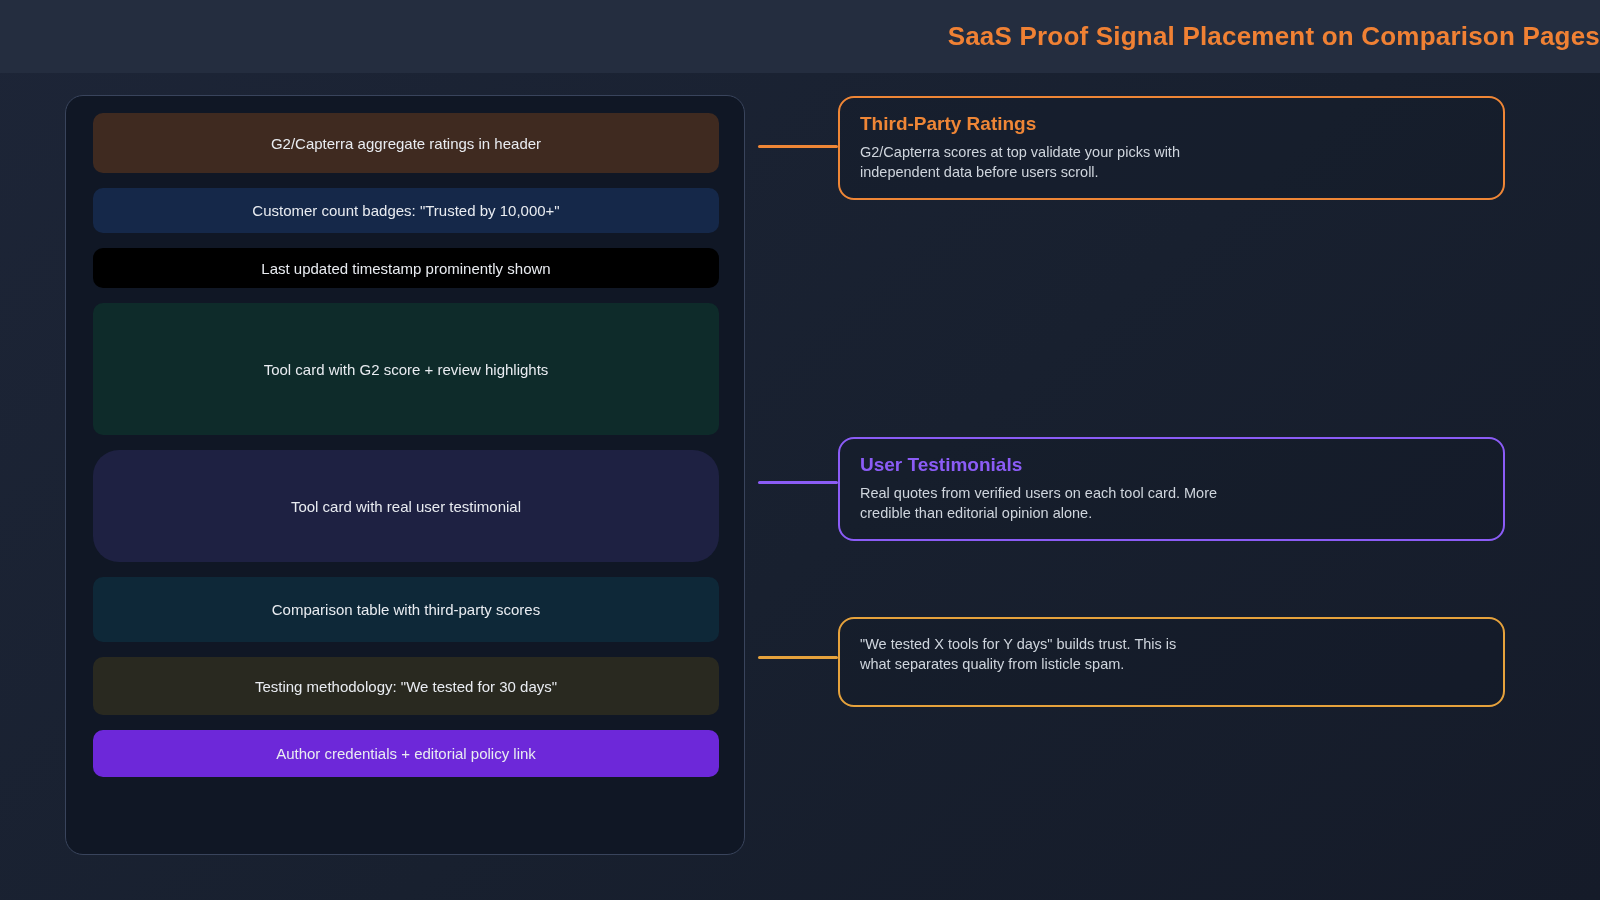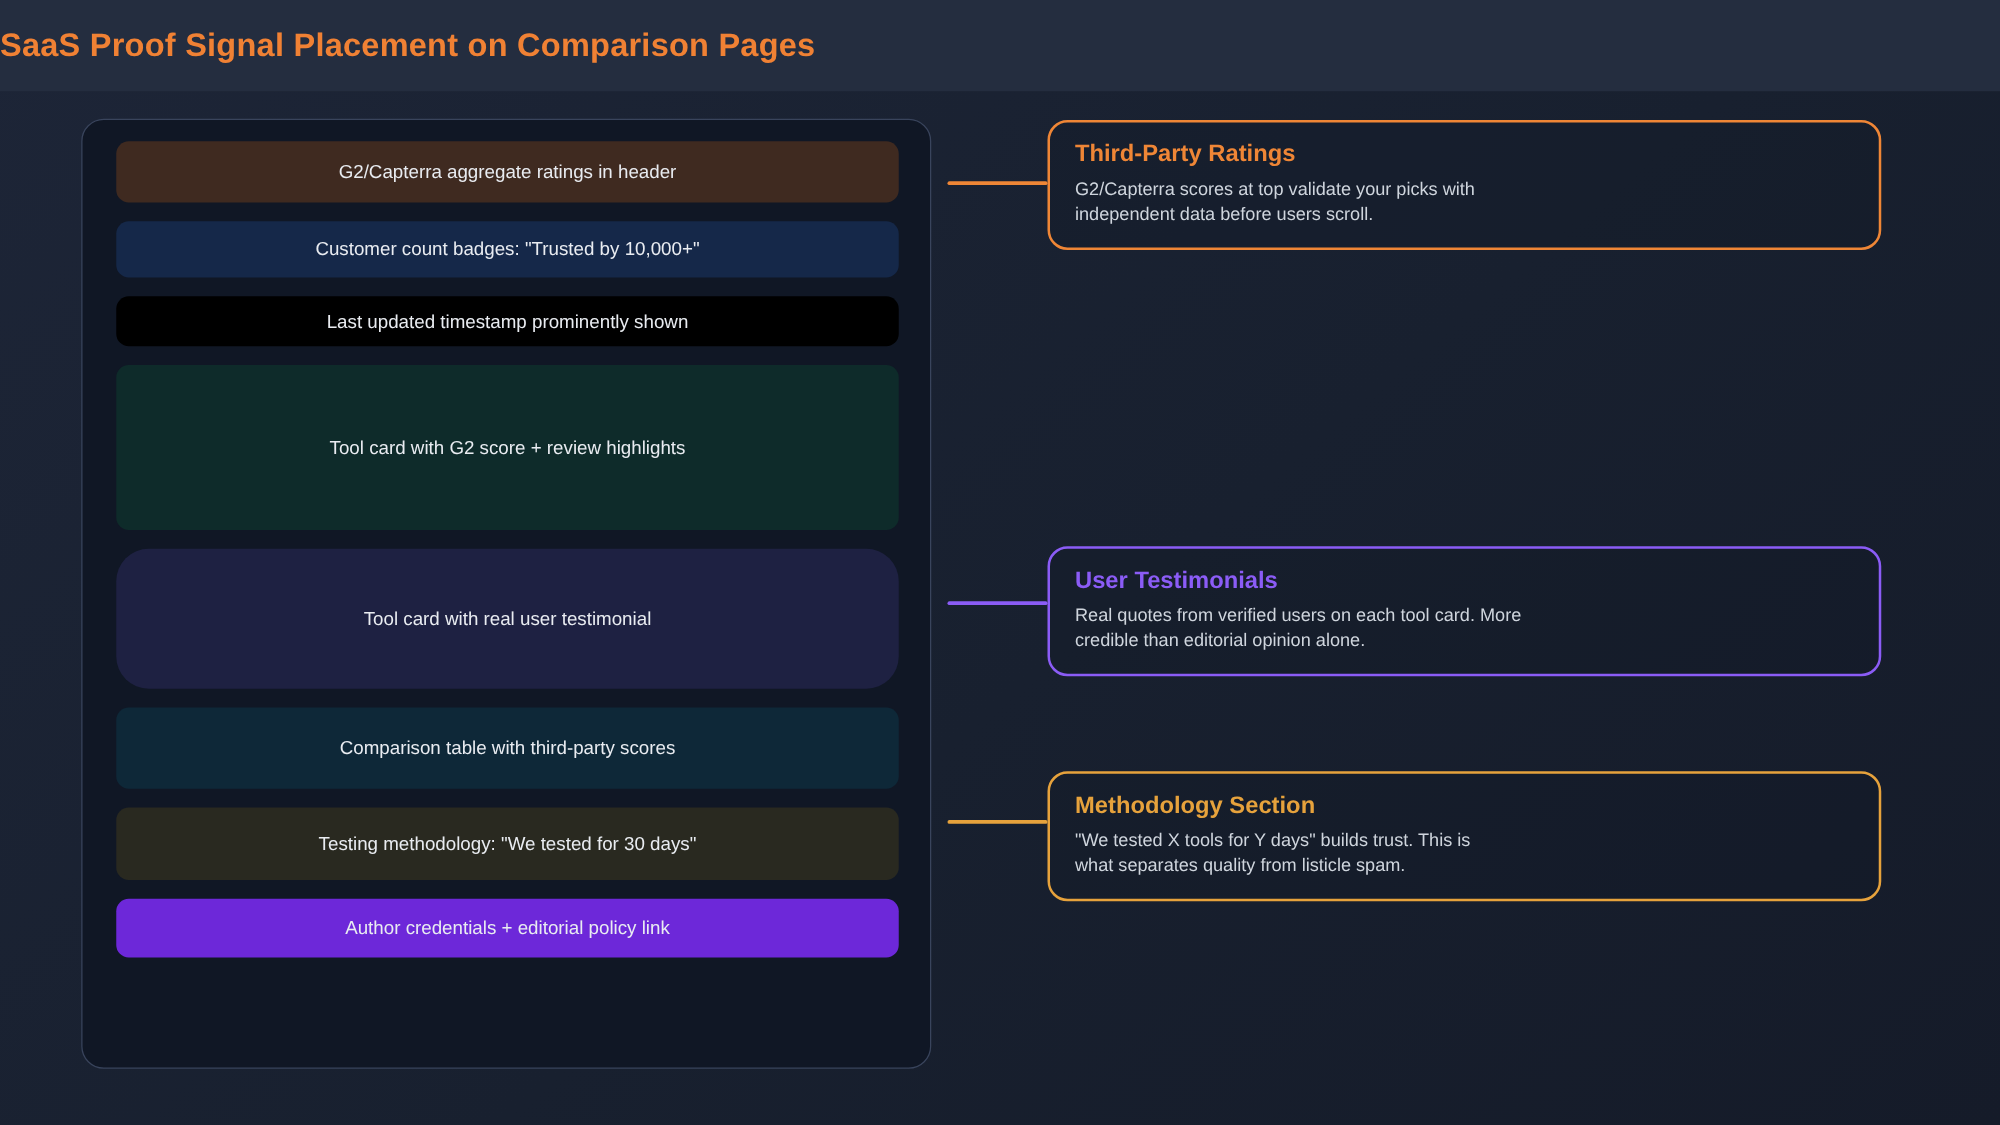--- a/index.html
+++ b/index.html
@@ -16,21 +16,21 @@
     background: linear-gradient(140deg, #1d2537 0%, #18202f 55%, #151b29 100%);
   }
   .header {
     position: absolute;
     top: 0; left: 0;
     width: 1600px;
     height: 73px;
     background: #242d3f;
     display: flex;
     align-items: center;
-    justify-content: flex-start;
+    justify-content: flex-end;
   }
   .page-title {
     font-size: 26px;
     font-weight: 700;
     letter-spacing: 0.2px;
   }
   .panel {
     position: absolute;
     left: 65px;
     top: 95px;
@@ -49,21 +49,21 @@
     border-radius: 10px;
     display: flex;
     align-items: center;
     justify-content: center;
     flex: none;
   }
   .row-label {
     color: #e9ecf1;
     font-size: 15px;
   }
-  .row-1 { height: 49px; }
+  .row-1 { height: 60px; }
   .row-2 { height: 45px; }
   .row-3 { height: 40px; }
   .row-4 { height: 132px; }
   .row-5 { height: 112px; }
   .row-6 { height: 65px; }
   .row-7 { height: 58px; }
   .row-8 { height: 47px; }
   .callout {
     position: absolute;
     left: 838px;
@@ -144,18 +144,17 @@
 independent data before users scroll.</div>
   </div>
 
   <div class="callout callout-2" style="border-color: rgb(139, 92, 246);">
     <div class="callout-title" style="color: rgb(139, 92, 246);">User Testimonials</div>
     <div class="callout-body">Real quotes from verified users on each tool card. More
 credible than editorial opinion alone.</div>
   </div>
 
   <div class="callout callout-3" style="border-color: rgb(230, 162, 60);">
-    <div class="callout-title" style="color: rgb(230, 162, 60);">Methodology Section</div>
     <div class="callout-body">"We tested X tools for Y days" builds trust. This is
 what separates quality from listicle spam.</div>
   </div>
 
 </div>
 
 </body></html>

